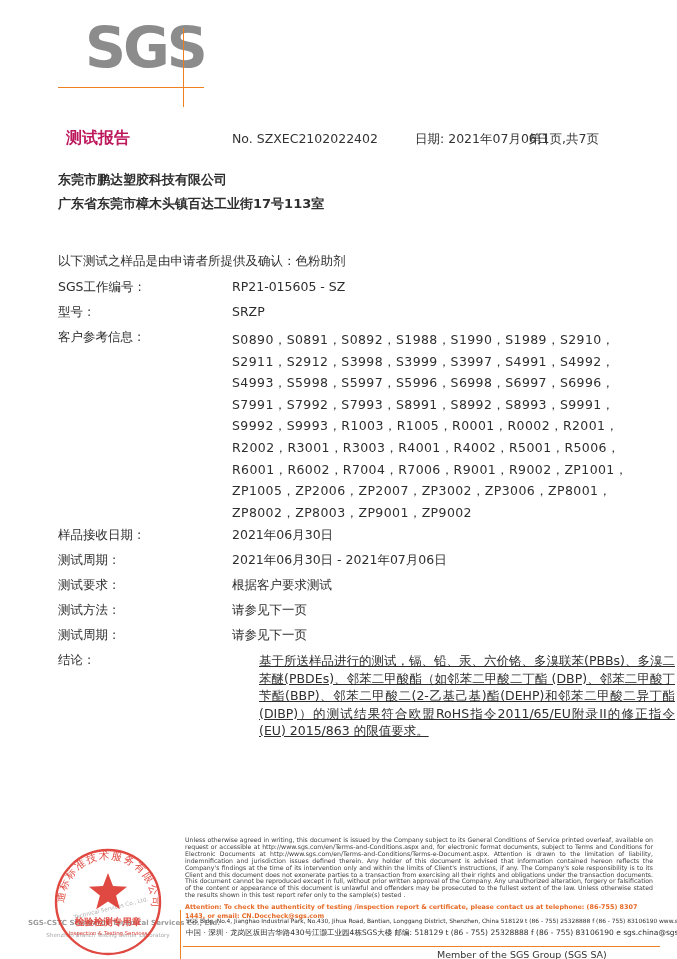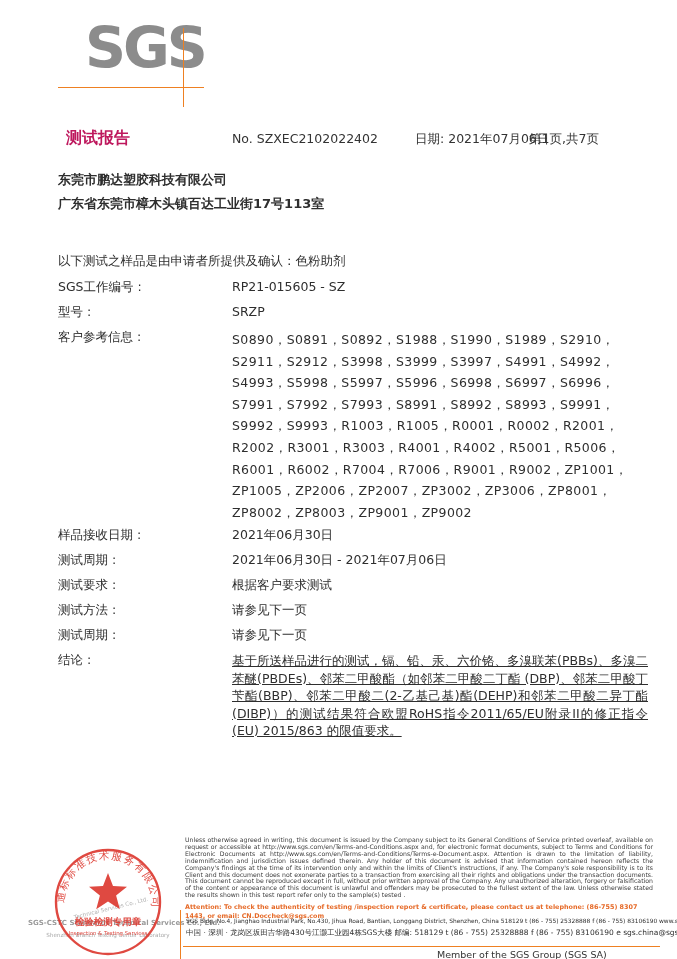--- a/index.html
+++ b/index.html
@@ -29,21 +29,21 @@
   
   .statement { position: absolute; left: 58px; top: 253px; font-size: 12.5px; color: #2e2e2e; }
 
   
   .fields { position: absolute; left: 58px; top: 279px; width: 590px; }
   .frow { display: flex; margin-bottom: 8px; }
   .frow .lbl { width: 174px; flex: 0 0 174px; font-size: 12.5px; color: #2e2e2e; }
   .frow .val { flex: 1; font-size: 12.5px; color: #2e2e2e; }
   .refs-row { margin-bottom: 4px; }
   .refs div { line-height: 21.6px; letter-spacing: 0.4px; }
-  .conclusion-row { margin-top: 2px; }
+  .conclusion-row { margin-top: 2px; gap: 27px; }
   .conclusion-row .val { line-height: 17.4px; width: 416px; flex: 0 0 416px; text-align: justify; text-decoration: underline; }
 
   
   .footer-legal { position: absolute; left: 185px; top: 837px; width: 468px; font-size: 6.2px;
                   line-height: 6.9px; text-align: justify; color: #3d3d3d; }
   .footer-attention { position: absolute; left: 185px; top: 903px; width: 468px; font-size: 6.4px;
                       line-height: 9px; font-weight: bold; color: #e66a28; }
   .footer-addr-en { position: absolute; left: 186px; top: 918px; width: 468px; font-size: 5.9px; color: #2f2f2f; white-space: nowrap; }
   .footer-addr-cn { position: absolute; left: 186px; top: 928px; width: 468px; font-size: 7.5px; color: #2f2f2f; white-space: nowrap; }
   .footer-crop-h { left: 183px; top: 946px; width: 477px; }

